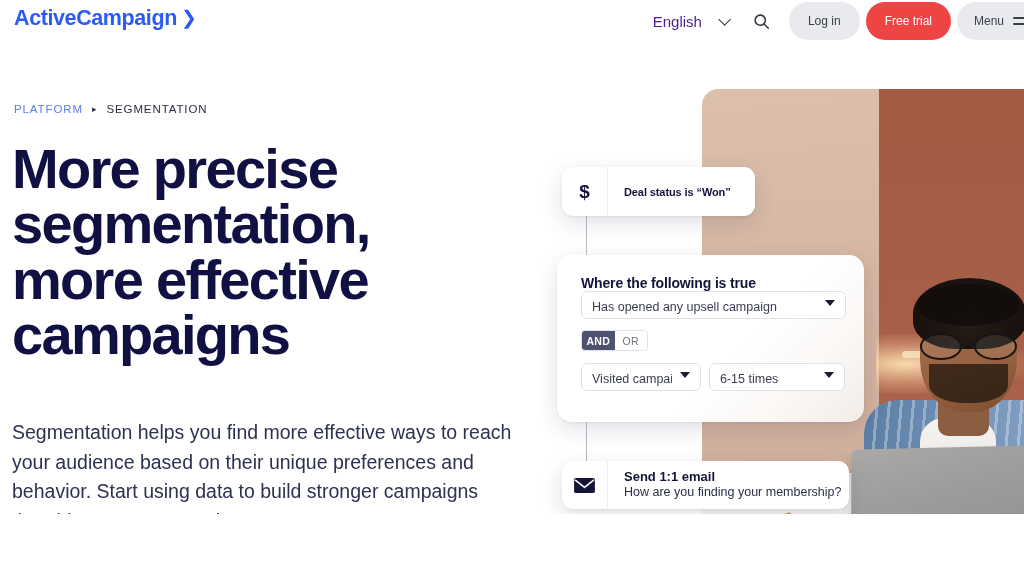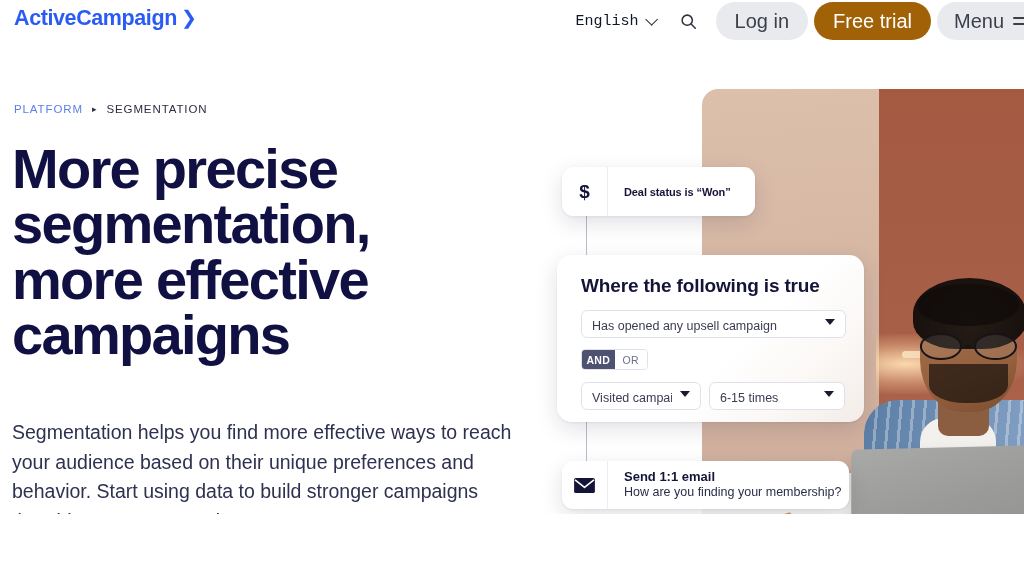--- a/index.html
+++ b/index.html
@@ -22,37 +22,37 @@
     display:flex;align-items:baseline;gap:4px;
     color:#2a5cf5;font-size:21.5px;font-weight:700;letter-spacing:-0.4px;
     cursor:pointer;
   }
   .logo .chev{font-size:19px;font-weight:700;line-height:1;transform:translateY(-1px);}
   .nav-right{
     position:absolute;right:0;top:0;height:42px;
     display:flex;align-items:center;gap:0;
   }
   .lang{
-    display:flex;align-items:center;gap:6px;
-    font-size:15px;color:#0f172a;cursor:pointer;margin-right:20px;font-family:Liberation Mono, monospace;
+    display:flex;align-items:center;gap:16px;
+    font-size:15px;color:#4c1d95;cursor:pointer;margin-right:20px;
   }
   .lang .caret{
     width:9px;height:9px;border-right:1.6px solid #31333d;border-bottom:1.6px solid #31333d;
     transform:rotate(45deg) translateY(-3px);
   }
   .search-btn{
     width:30px;height:30px;display:flex;align-items:center;justify-content:center;
     cursor:pointer;margin-right:12px;
   }
   .pill{
     height:38px;border-radius:19px;display:flex;align-items:center;justify-content:center;
-    font-size:20px;cursor:pointer;white-space:nowrap;
+    font-size:12px;cursor:pointer;white-space:nowrap;
   }
   .pill-login{background:#e9eaee;color:#3c3f4a;padding:0 19px;margin-right:6px;}
-  .pill-trial{background:#a16207;color:#fff;padding:0 19px;font-weight:400;margin-right:6px;}
+  .pill-trial{background:#ef4444;color:#fff;padding:0 19px;font-weight:400;margin-right:6px;}
   .pill-menu{
     background:#e9eaee;color:#3c3f4a;padding:0 17px;margin-right:-22px;
     display:flex;align-items:center;gap:9px;
   }
   .burger{display:flex;flex-direction:column;gap:4px;}
   .burger span{display:block;width:16px;height:2px;background:#3c3f4a;border-radius:1px;}
 
   
   .breadcrumb{
     position:absolute;left:14px;top:103px;
@@ -184,21 +184,21 @@
     border-right:1px solid #eceef3;font-size:19px;font-weight:700;color:#141438;
   }
   .card-deal .txt{
     flex:1;display:flex;align-items:center;padding-left:16px;
     font-size:11px;font-weight:700;color:#141438;letter-spacing:-0.1px;
   }
 
   
   .card-rules{left:557px;top:255px;width:307px;height:167px;border-radius:15px;padding:20px 18px 0 24px;
     background:linear-gradient(135deg,#ffffff 0%,#ffffff 58%,#fbf8f6 78%,#f3ece8 100%);}
-  .rules-title{font-size:19px;font-weight:700;color:#141438;letter-spacing:-0.15px;margin-bottom:13px;}
+  .rules-title{font-size:14px;font-weight:700;color:#141438;letter-spacing:-0.15px;}
   .select{
     background:#fff;border:1px solid #dfe2ea;border-radius:6px;height:28px;
     display:flex;align-items:flex-start;padding:8px 10px;font-size:12.5px;color:#3a3d52;
   }
   .select .cap{flex:1;white-space:nowrap;overflow:hidden;}
   .tri{
     width:0;height:0;border-left:5px solid transparent;border-right:5px solid transparent;
     border-top:6px solid #1a1a30;margin-left:8px;
   }
   .sel-wide{width:100%;}

